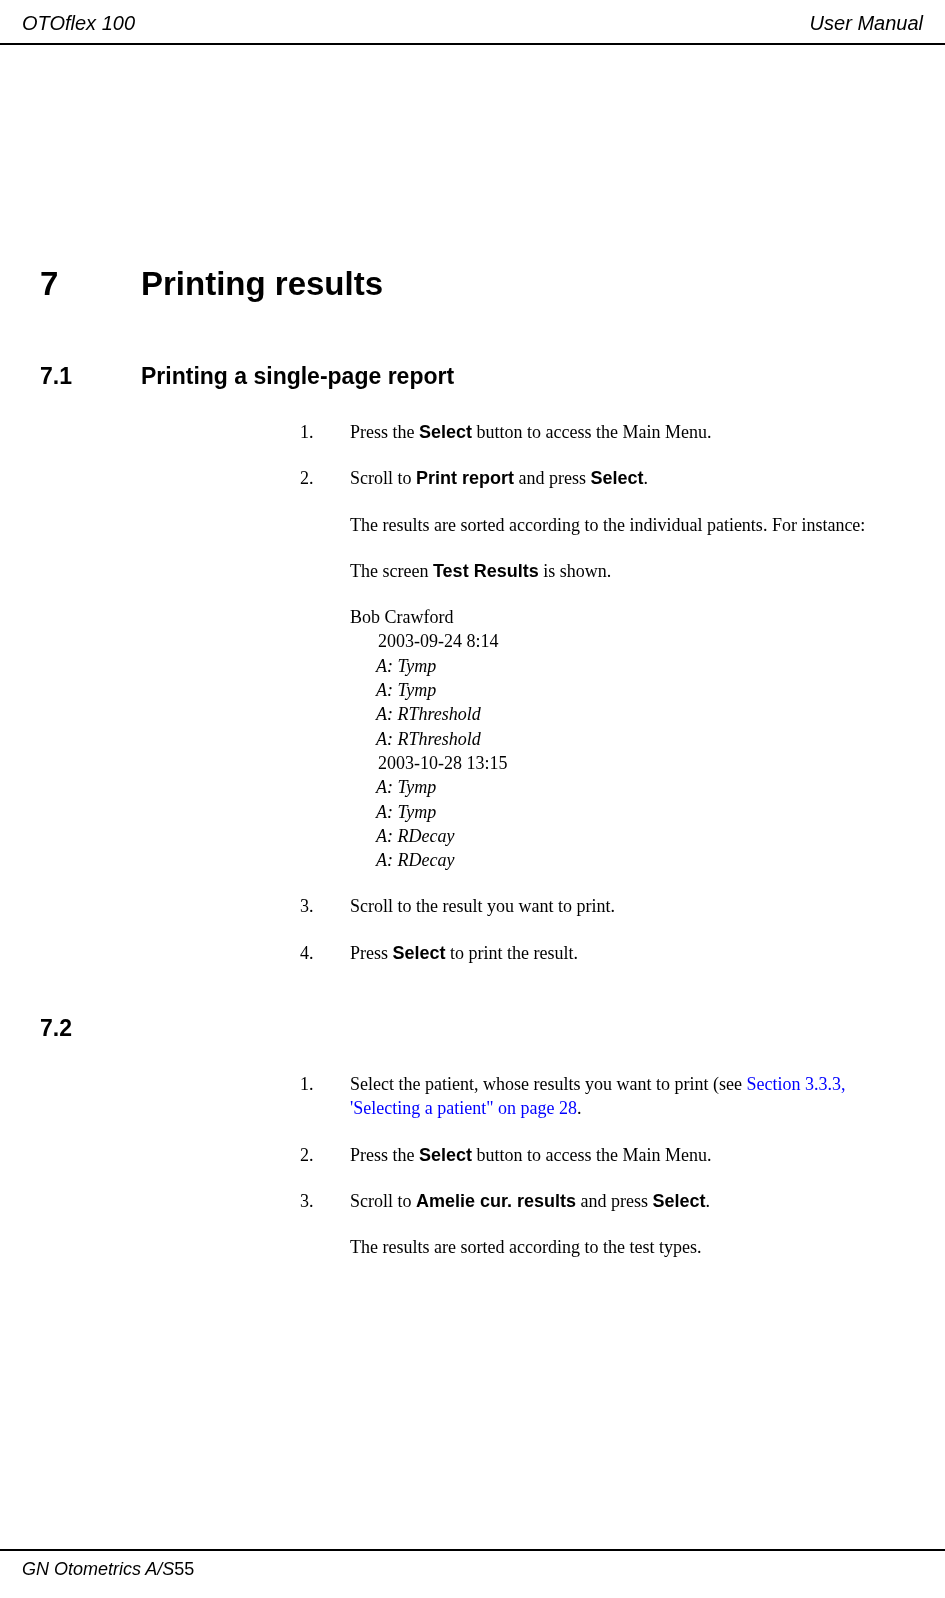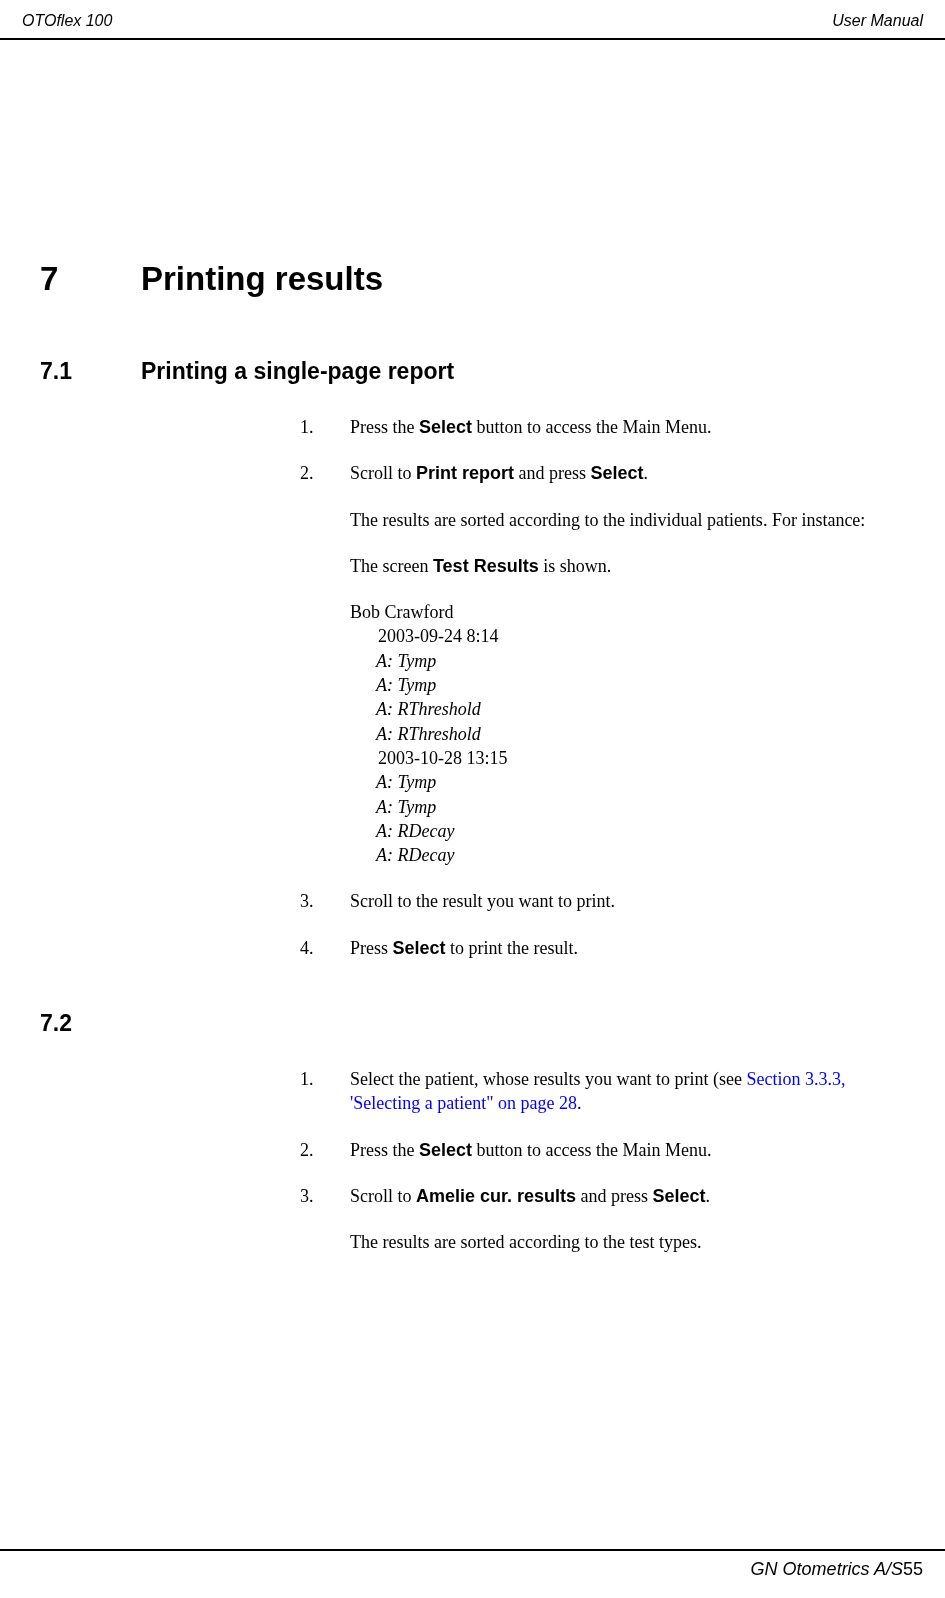--- a/index.html
+++ b/index.html
@@ -9,21 +9,21 @@
       width: 945px;
       height: 1598px;
       position: relative;
       color: #000;
     }
     .page-header {
       display: flex;
       justify-content: space-between;
       padding: 12px 22px 8px 22px;
       font-style: italic;
-      font-size: 16px;
+      font-size: 20px;
       font-family: 'Segoe UI', Arial, sans-serif;
       border-bottom: 2px solid #000;
       margin: 0 0 0 0;
     }
     .content {
       padding: 220px 40px 0 40px;
     }
     .h1-row {
       display: flex;
       margin-bottom: 60px;
@@ -69,21 +69,21 @@
     .indent-2 { margin-left: 26px; font-style: italic; }
     .link { color: #0000ff; }
     .page-footer {
       position: absolute;
       left: 0; right: 0;
       bottom: 18px;
       padding: 8px 22px 0 22px;
       border-top: 2px solid #000;
       margin: 0 0 0 0;
       display: flex;
-      justify-content: flex-end;
+      justify-content: flex-start;
       font-family: 'Segoe UI', Arial, sans-serif;
       font-size: 18px;
     }
     .footer-left { font-style: italic; }
     .footer-right { font-style: normal; }
   </style>
 </head>
 <body>
 
 <div class="page-header">

